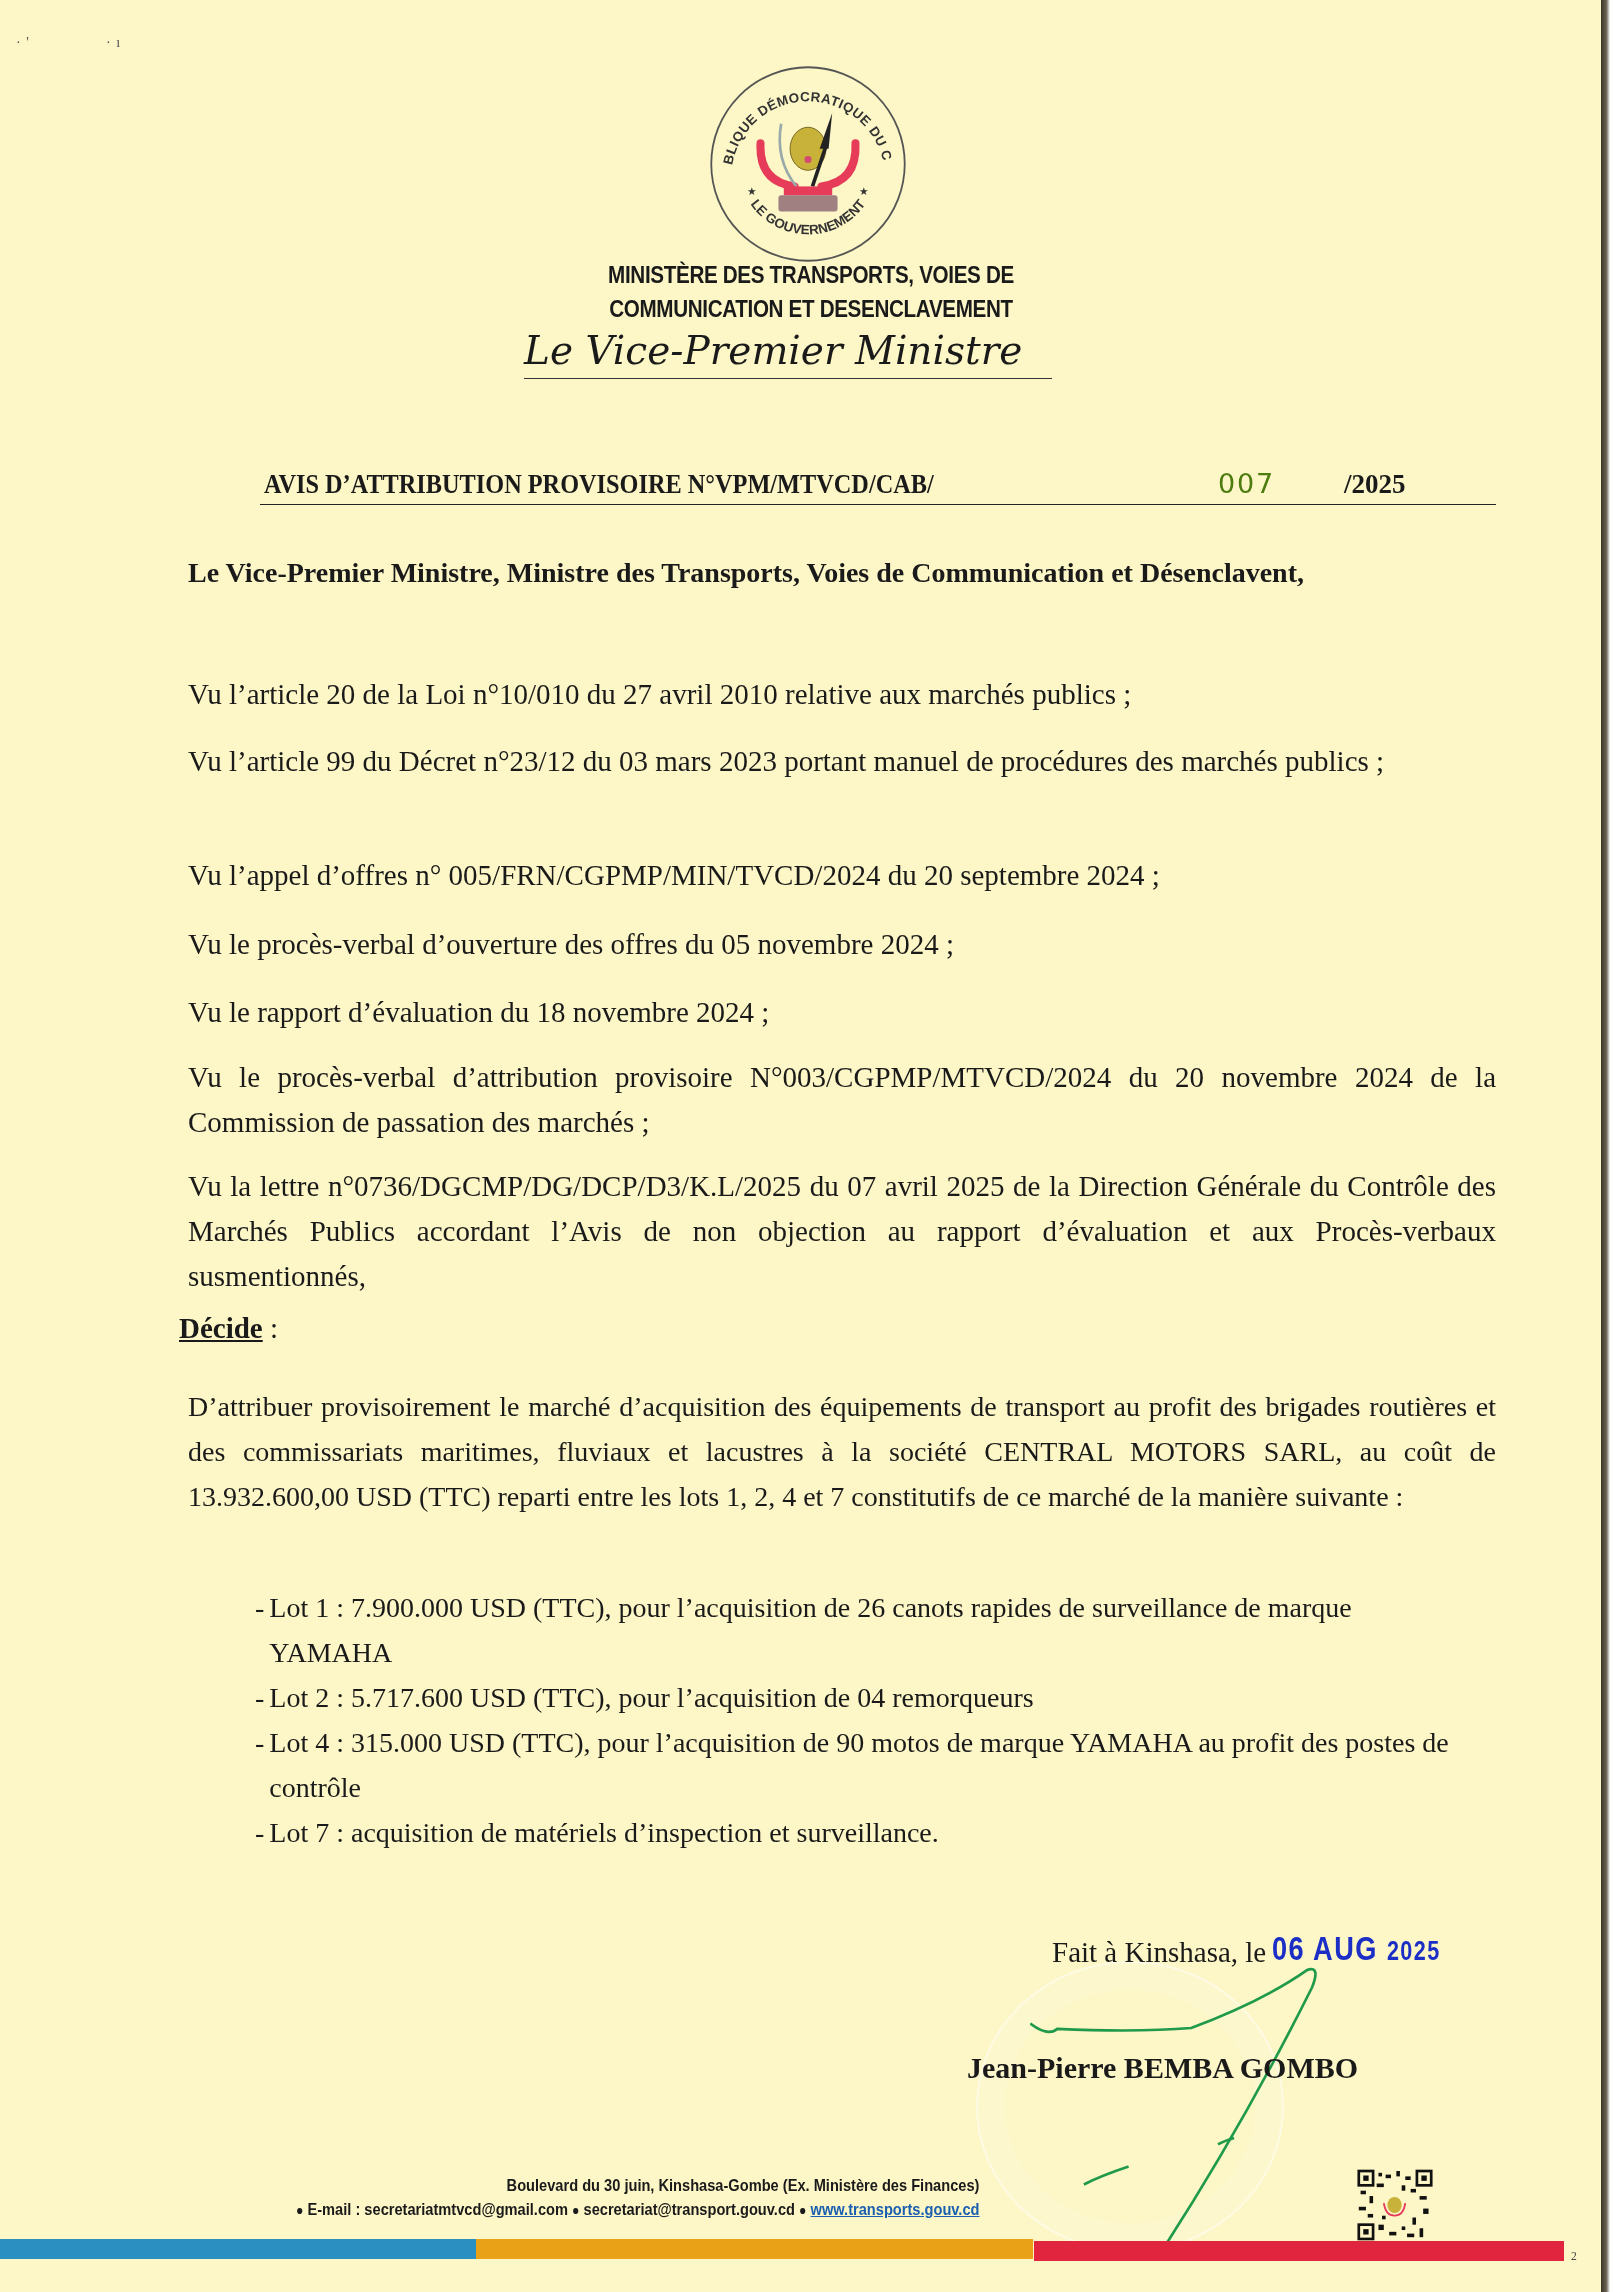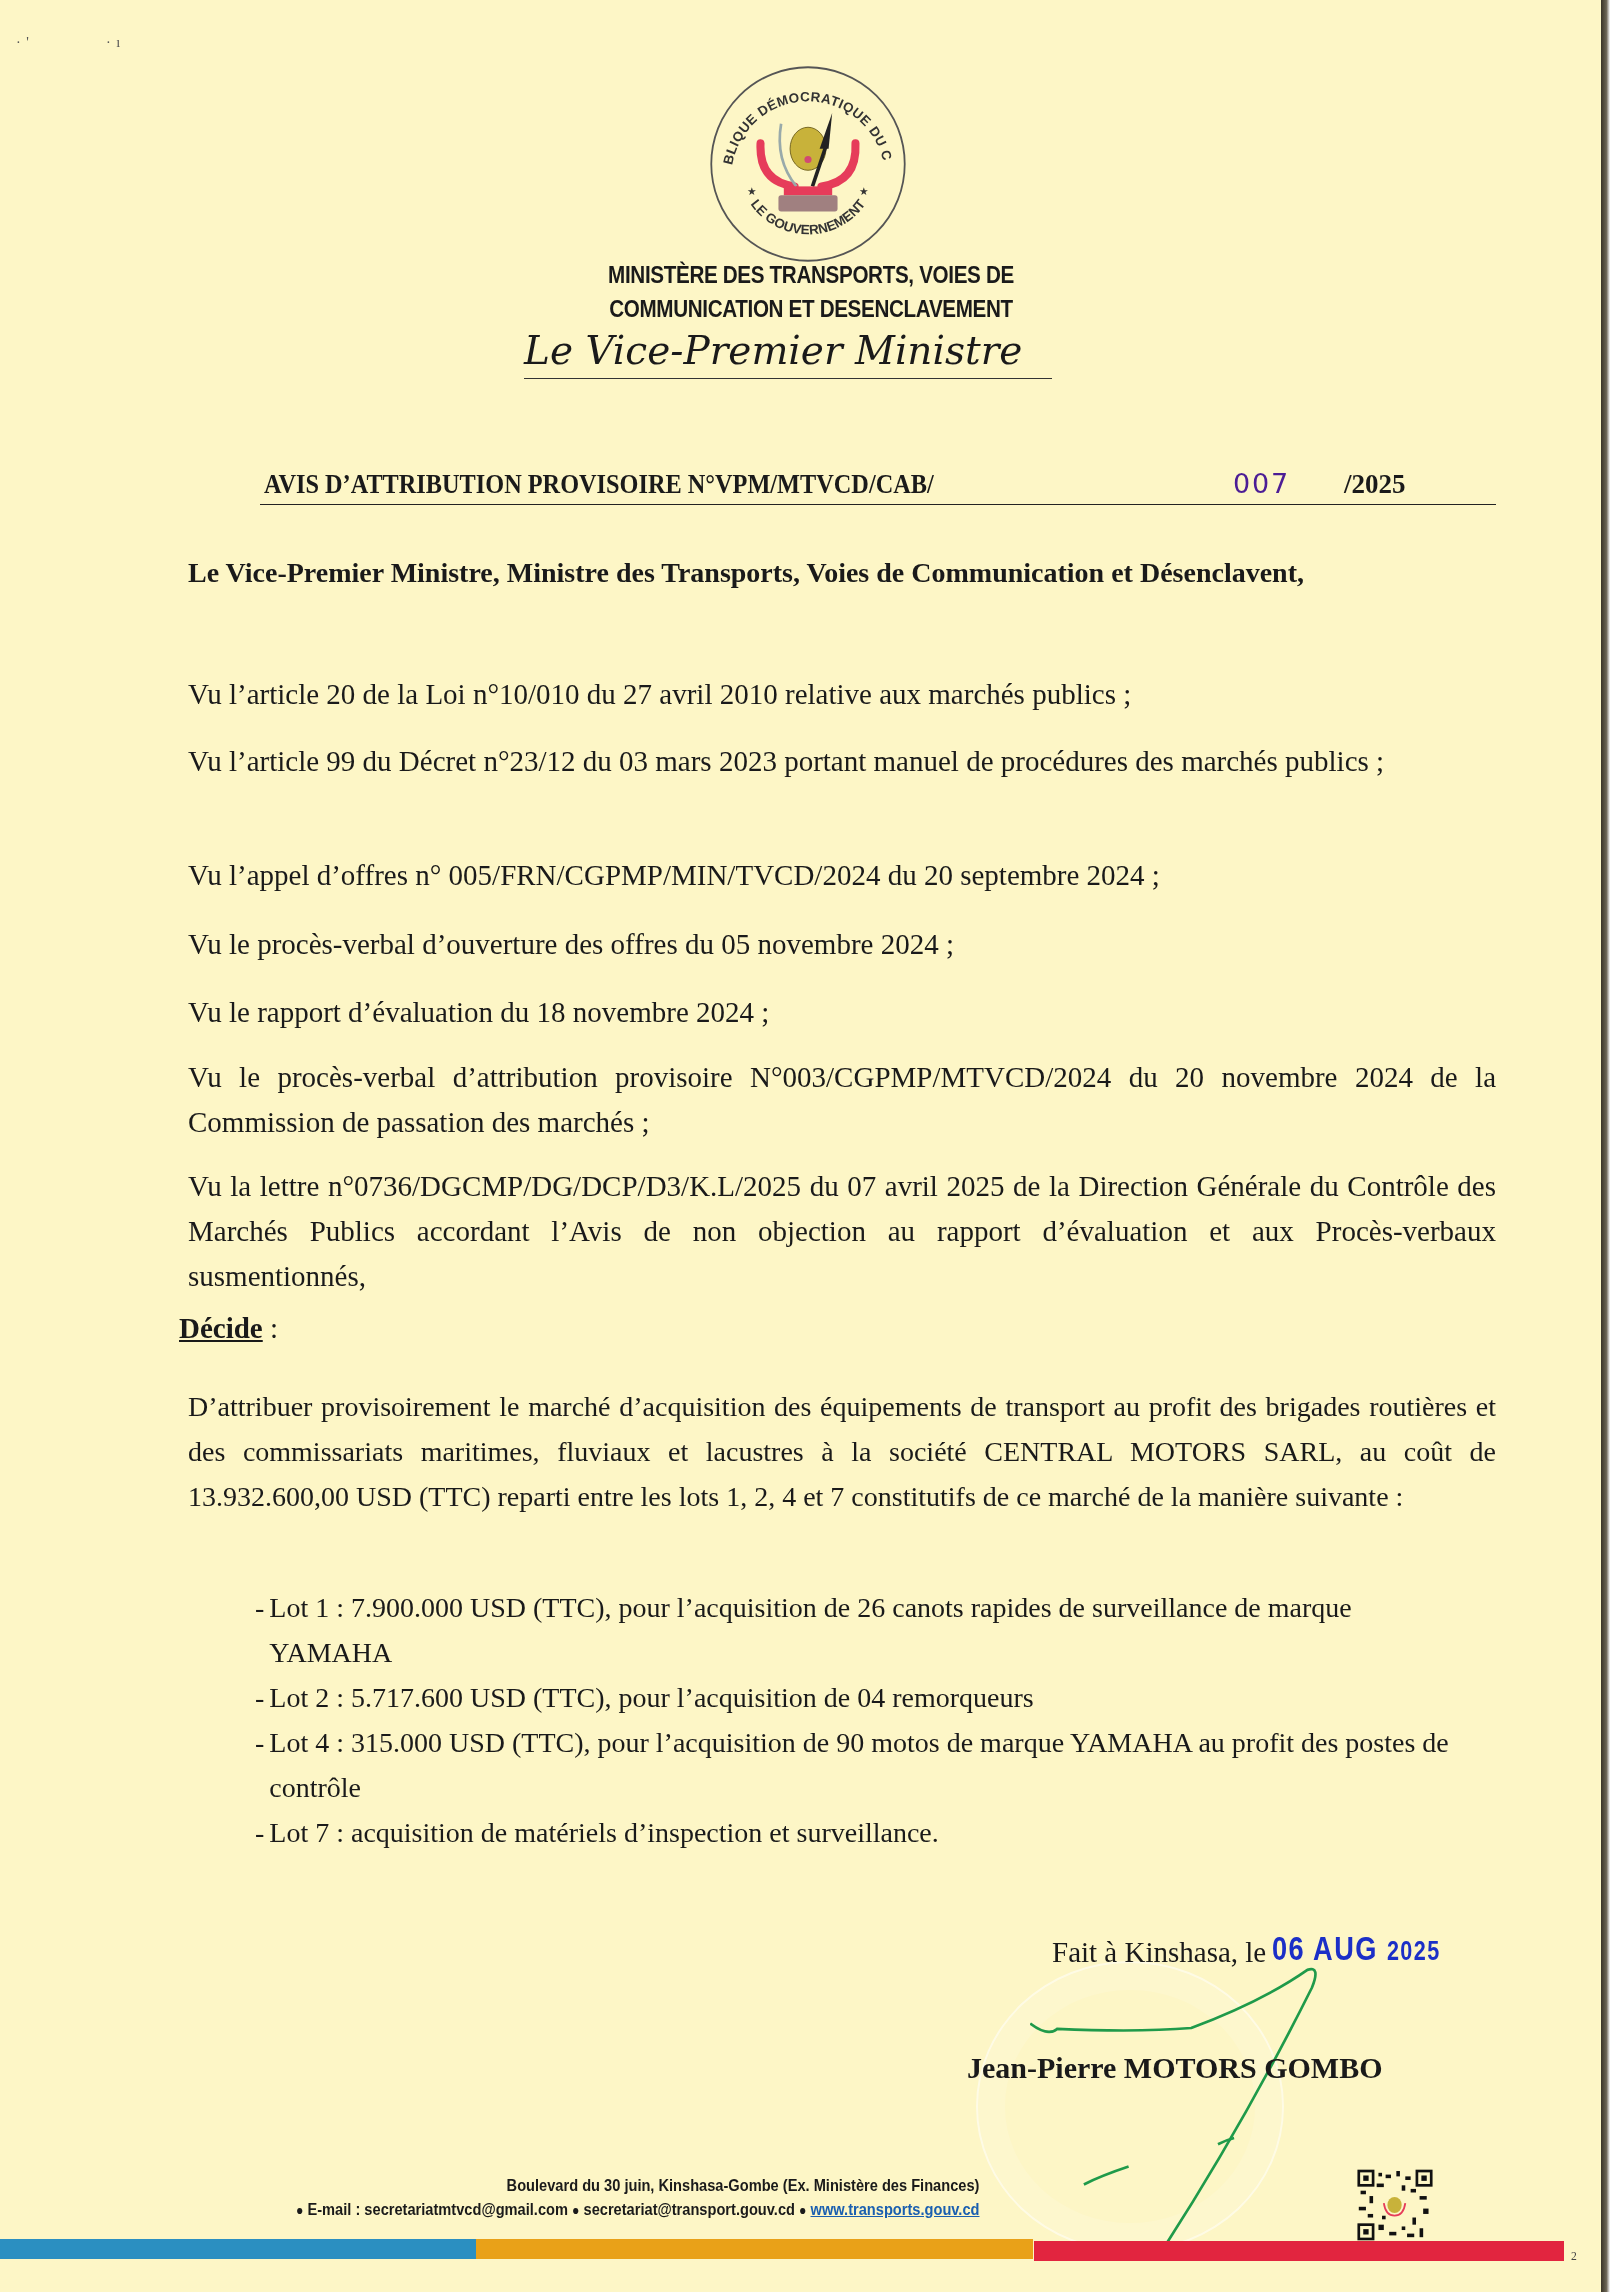--- a/index.html
+++ b/index.html
@@ -29,21 +29,21 @@
     font-family: "DejaVu Serif", serif; font-style: italic; font-size: 39px;
     border-bottom: 1.8px solid #333; padding-bottom: 0; line-height: 54px;
   }
 
   .avis-title {
     position: absolute; left: 260px; top: 461px; width: 1236px; height: 43px;
     border-bottom: 1.8px solid #222;
     font-weight: bold; font-size: 27px; line-height: 36px; text-align: right;
   }
   .avis-title .t { position: absolute; left: 3.6px; top: 5.4px; white-space: nowrap; transform: scaleX(0.9); transform-origin: left; }
-  .avis-title .num { color: #4c1d95; font-family: "DejaVu Sans", sans-serif; font-weight: normal; font-size: 27px; position: absolute; left: 958px; top: 5.4px; letter-spacing: 1.8px; margin-left: 15px; }
+  .avis-title .num { color: #4d7c0f; font-family: "DejaVu Sans", sans-serif; font-weight: normal; font-size: 27px; position: absolute; left: 958px; top: 5.4px; letter-spacing: 1.8px; }
   .avis-title .year { position: absolute; left: 1084px; top: 5.4px; }
 
   .body-text { position: absolute; left: 188px; width: 1308px; font-size: 28px; line-height: 45px; text-align: justify; }
   .bold { font-weight: bold; }
   .vu { position: absolute; left: 188px; width: 1308px; font-size: 29px; line-height: 45px; text-align: justify; }
 
   .decide { position: absolute; left: 179px; top: 1312px; font-size: 29px; font-weight: bold; }
   .decide u { text-decoration: underline; }
 
   .lots { position: absolute; left: 255px; top: 1585px; width: 1218px; font-size: 28px; line-height: 45px; }
@@ -161,21 +161,21 @@
   <span>06 AUG</span>
   <span class="yr">2025</span>
 </div>
 
 <svg class="signature" viewBox="0 0 420 340">
   <path d="M 0 80 Q 20 95 30 86 Q 120 90 180 85 Q 260 55 310 20 Q 325 15 315 40 Q 240 190 150 330" fill="none" stroke="#1f9a4a" stroke-width="3"></path>
   <path d="M 60 260 Q 80 250 110 240" fill="none" stroke="#1f9a4a" stroke-width="3"></path>
   <path d="M 210 215 Q 220 210 228 208" fill="none" stroke="#1f9a4a" stroke-width="3"></path>
 </svg>
 
-<div class="signer">Jean-Pierre MOTORS GOMBO</div>
+<div class="signer">Jean-Pierre BEMBA GOMBO</div>
 
 <div class="footer-addr">Boulevard du 30 juin, Kinshasa-Gombe (Ex. Ministère des Finances)</div>
 <div class="footer-contacts">
   <span class="bullet">●</span>
   <span>E-mail : secretariatmtvcd@gmail.com</span>
   <span class="bullet">●</span>
   <span>secretariat@transport.gouv.cd</span>
   <span class="bullet">●</span>
   <span class="link">www.transports.gouv.cd</span>
 </div>

